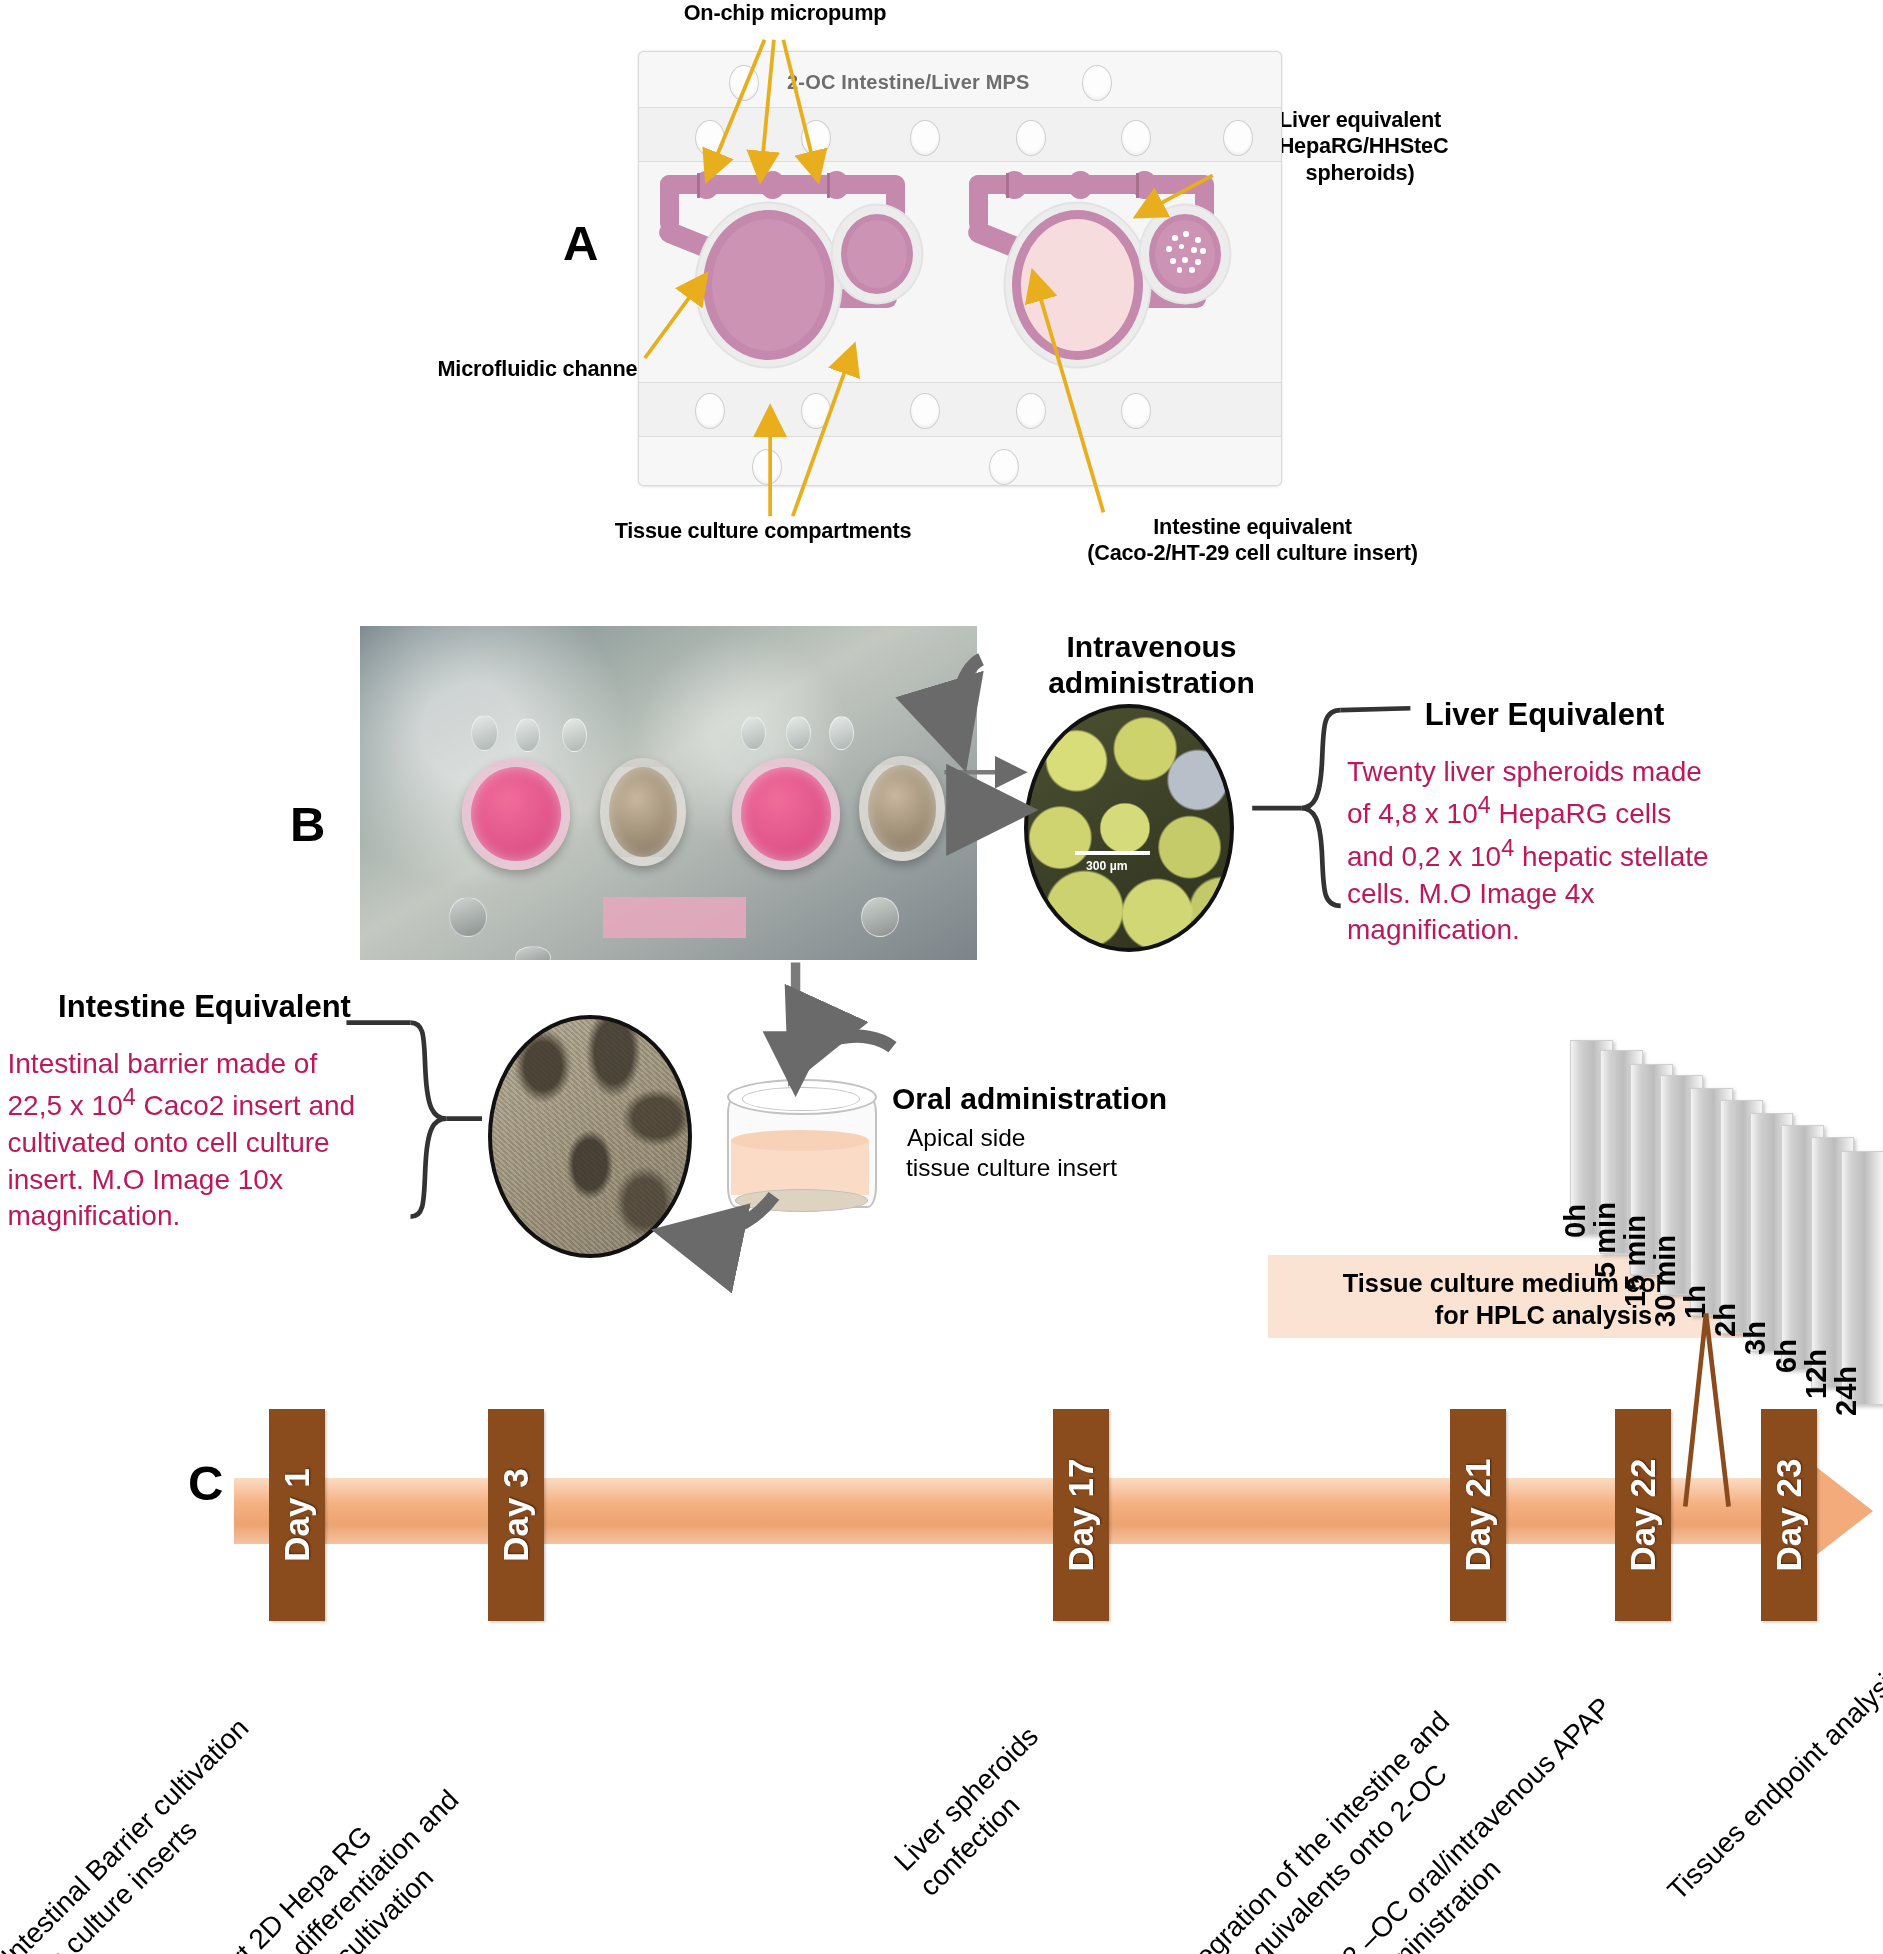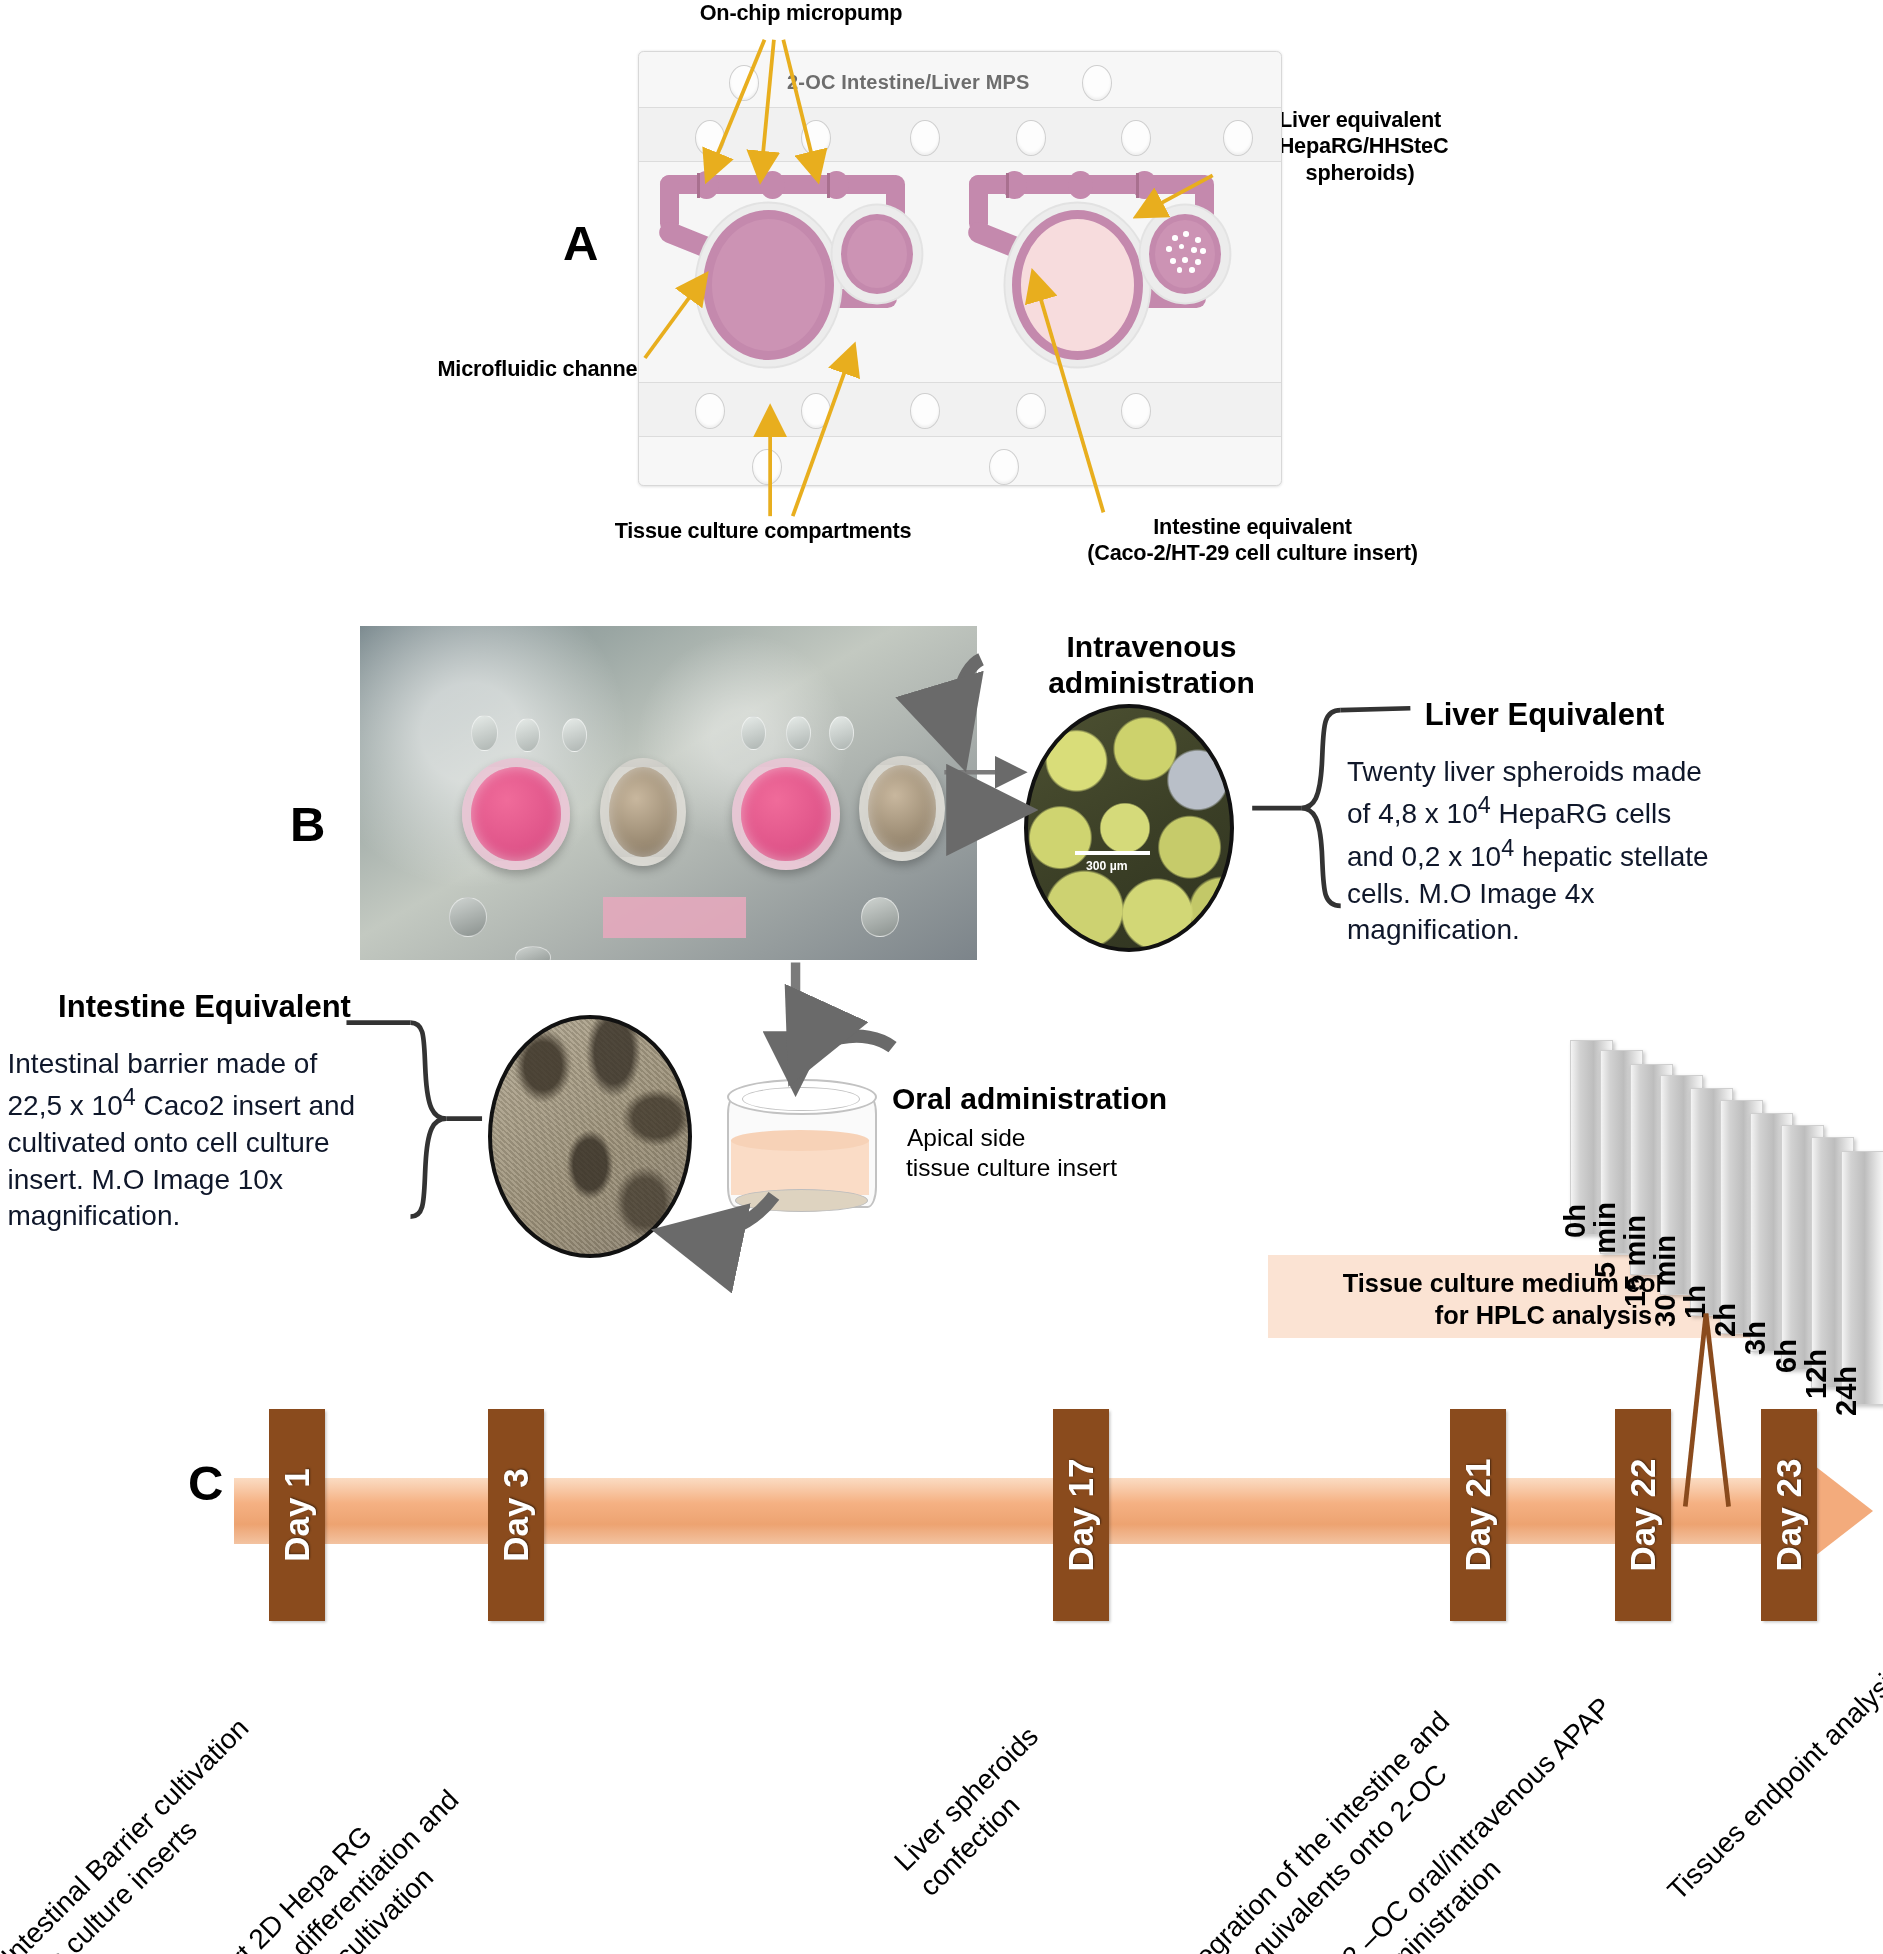--- a/index.html
+++ b/index.html
@@ -31,21 +31,21 @@
     line-height: 1.22;
     text-align: center;
     color: #000;
     letter-spacing: -0.2px;
   }
   .body-text {
     font-size: 28px;
     line-height: 1.30;
     text-align: justify;
     text-justify: inter-word;
-    color: #0f172a;
+    color: #be185d;
   }
   .head-text {
     font-weight: bold;
     font-size: 31px;
     color: #000;
   }
   .admin-bold { font-weight: bold; font-size: 30px; line-height: 1.2; }
   .admin-reg  { font-weight: normal; font-size: 24.5px; line-height: 1.25; }
 
   
@@ -273,21 +273,21 @@
   }
   svg.ov { position:absolute; left:0; top:0; width:1883px; height:1955px; pointer-events:none; }
 </style>
 </head>
 <body>
 
 <div id="figure">
 
   <div class="abs panel-letter" style="left:563px; top:215px;">A</div>
 
-  <div class="abs lbl-bold" style="left:641px; top:0px; width:320px;">On-chip micropump</div>
+  <div class="abs lbl-bold" style="left:625px; top:0px; width:320px;">On-chip micropump</div>
 
   <div class="abs lbl-bold" style="left:1219px; top:107px; width:282px;">
     <div>Liver equivalent</div>
     <div>(HepaRG/HHSteC</div>
     <div>spheroids)</div>
   </div>
 
   <div class="abs lbl-bold" style="left:391px; top:356px; width:264px; text-align:right;">Microfluidic channels</div>
 
   <div class="abs lbl-bold" style="left:603px; top:518px; width:320px;">Tissue culture compartments</div>

